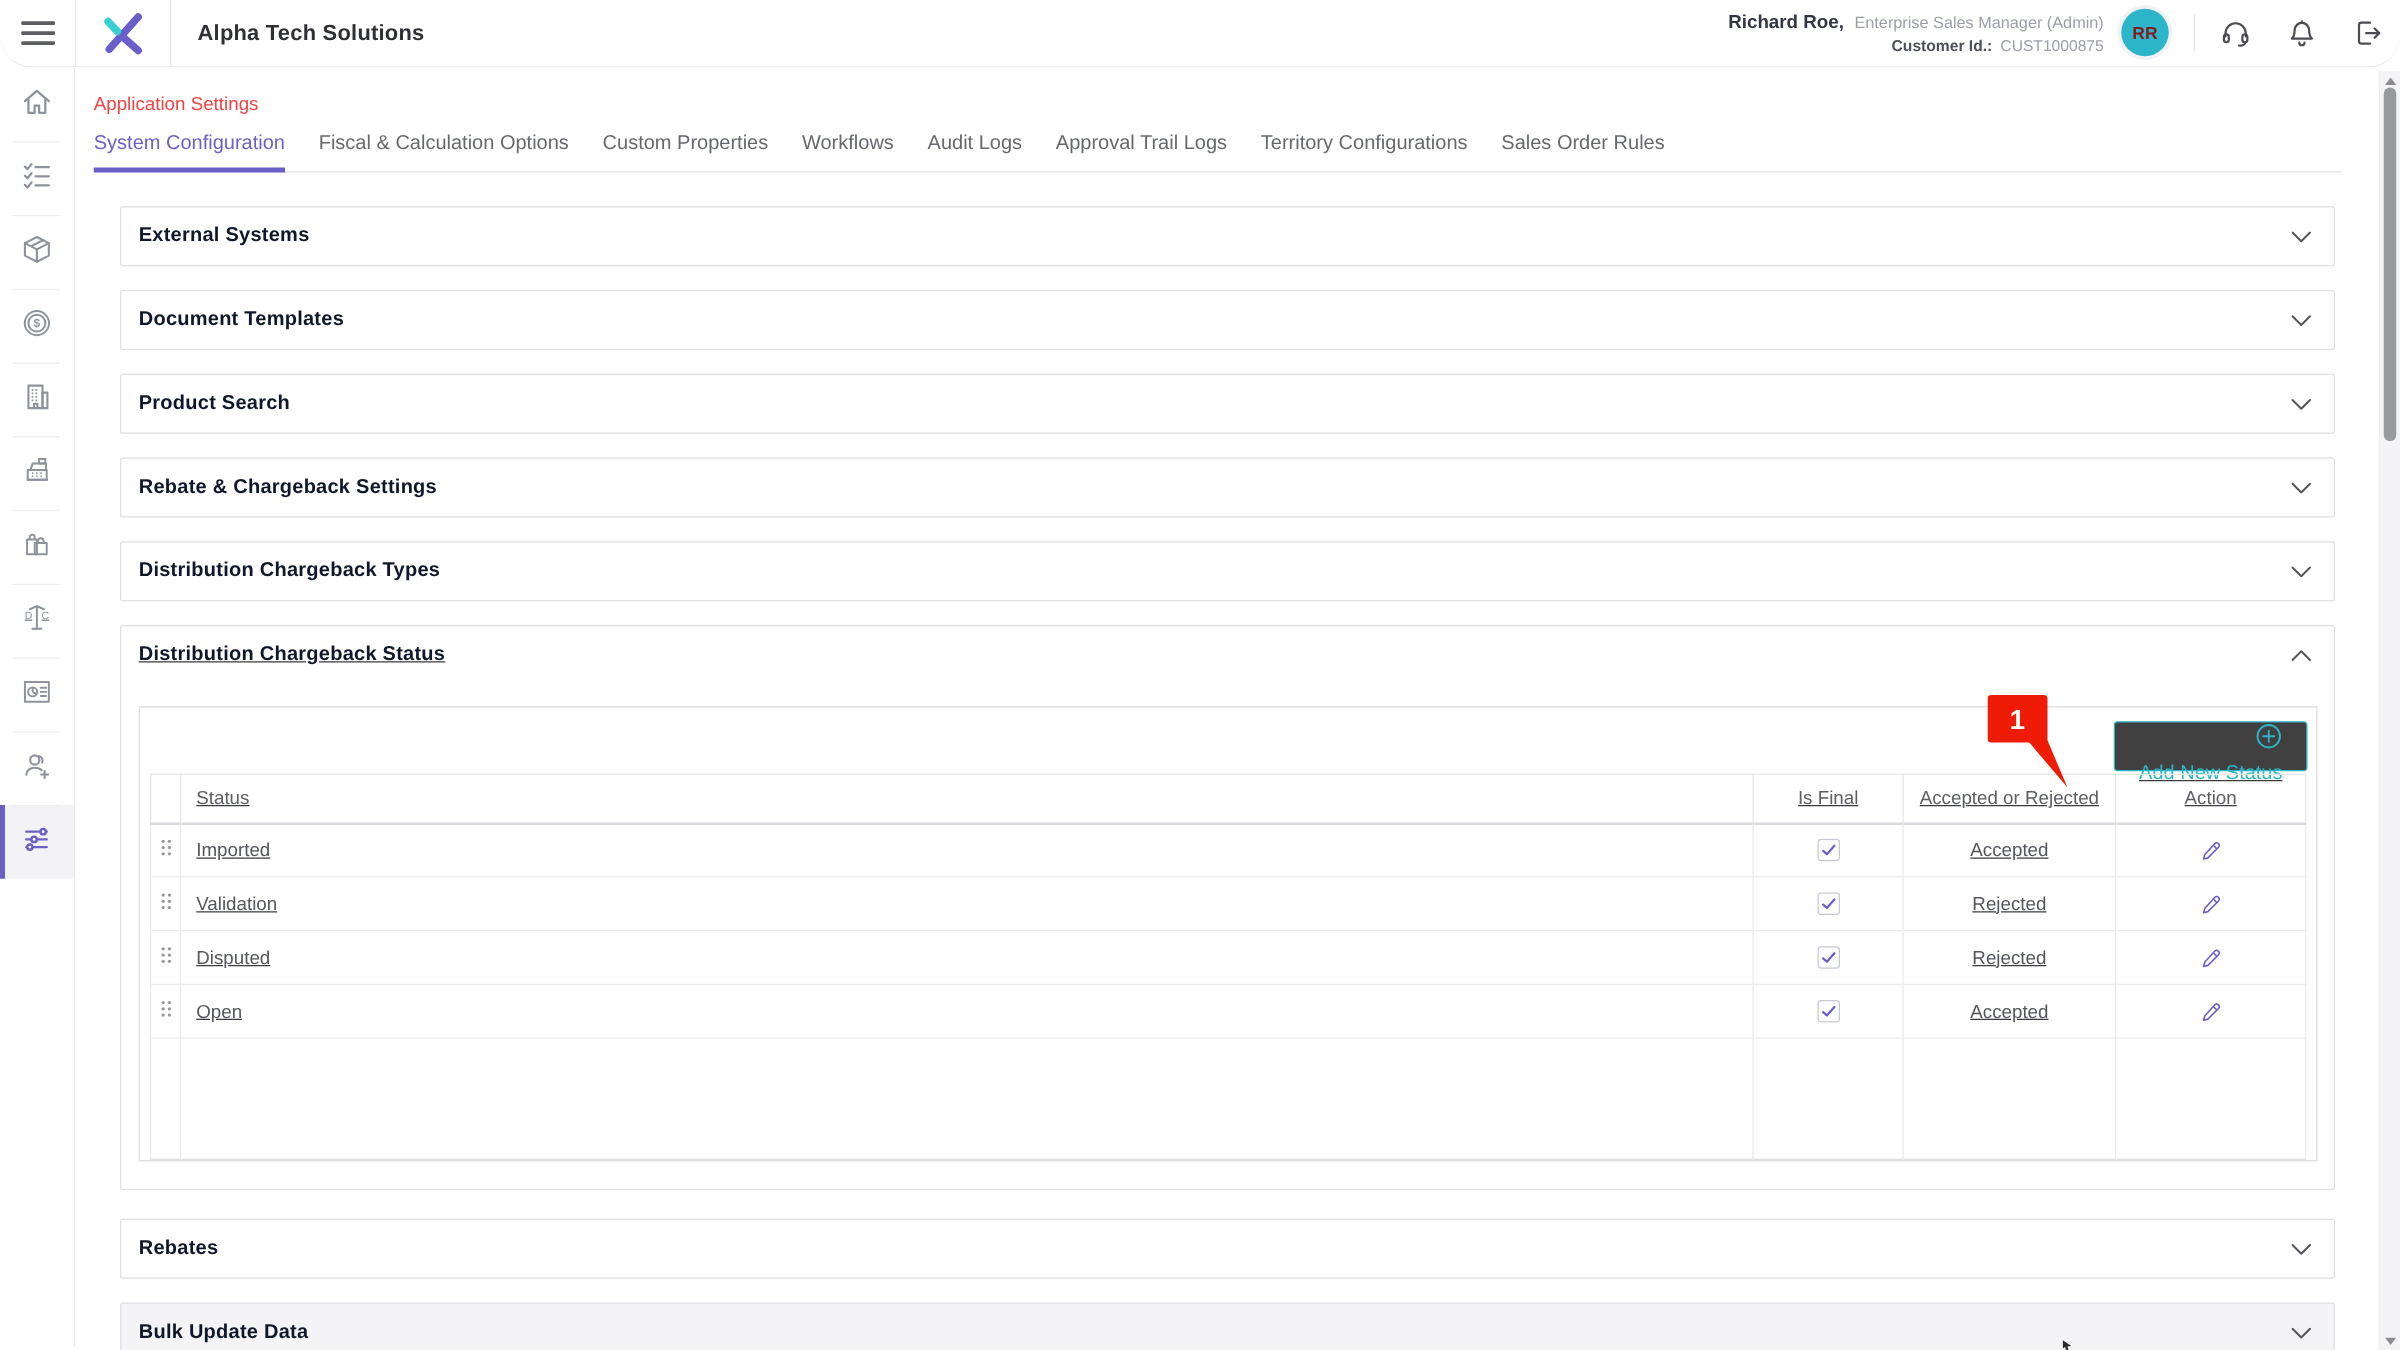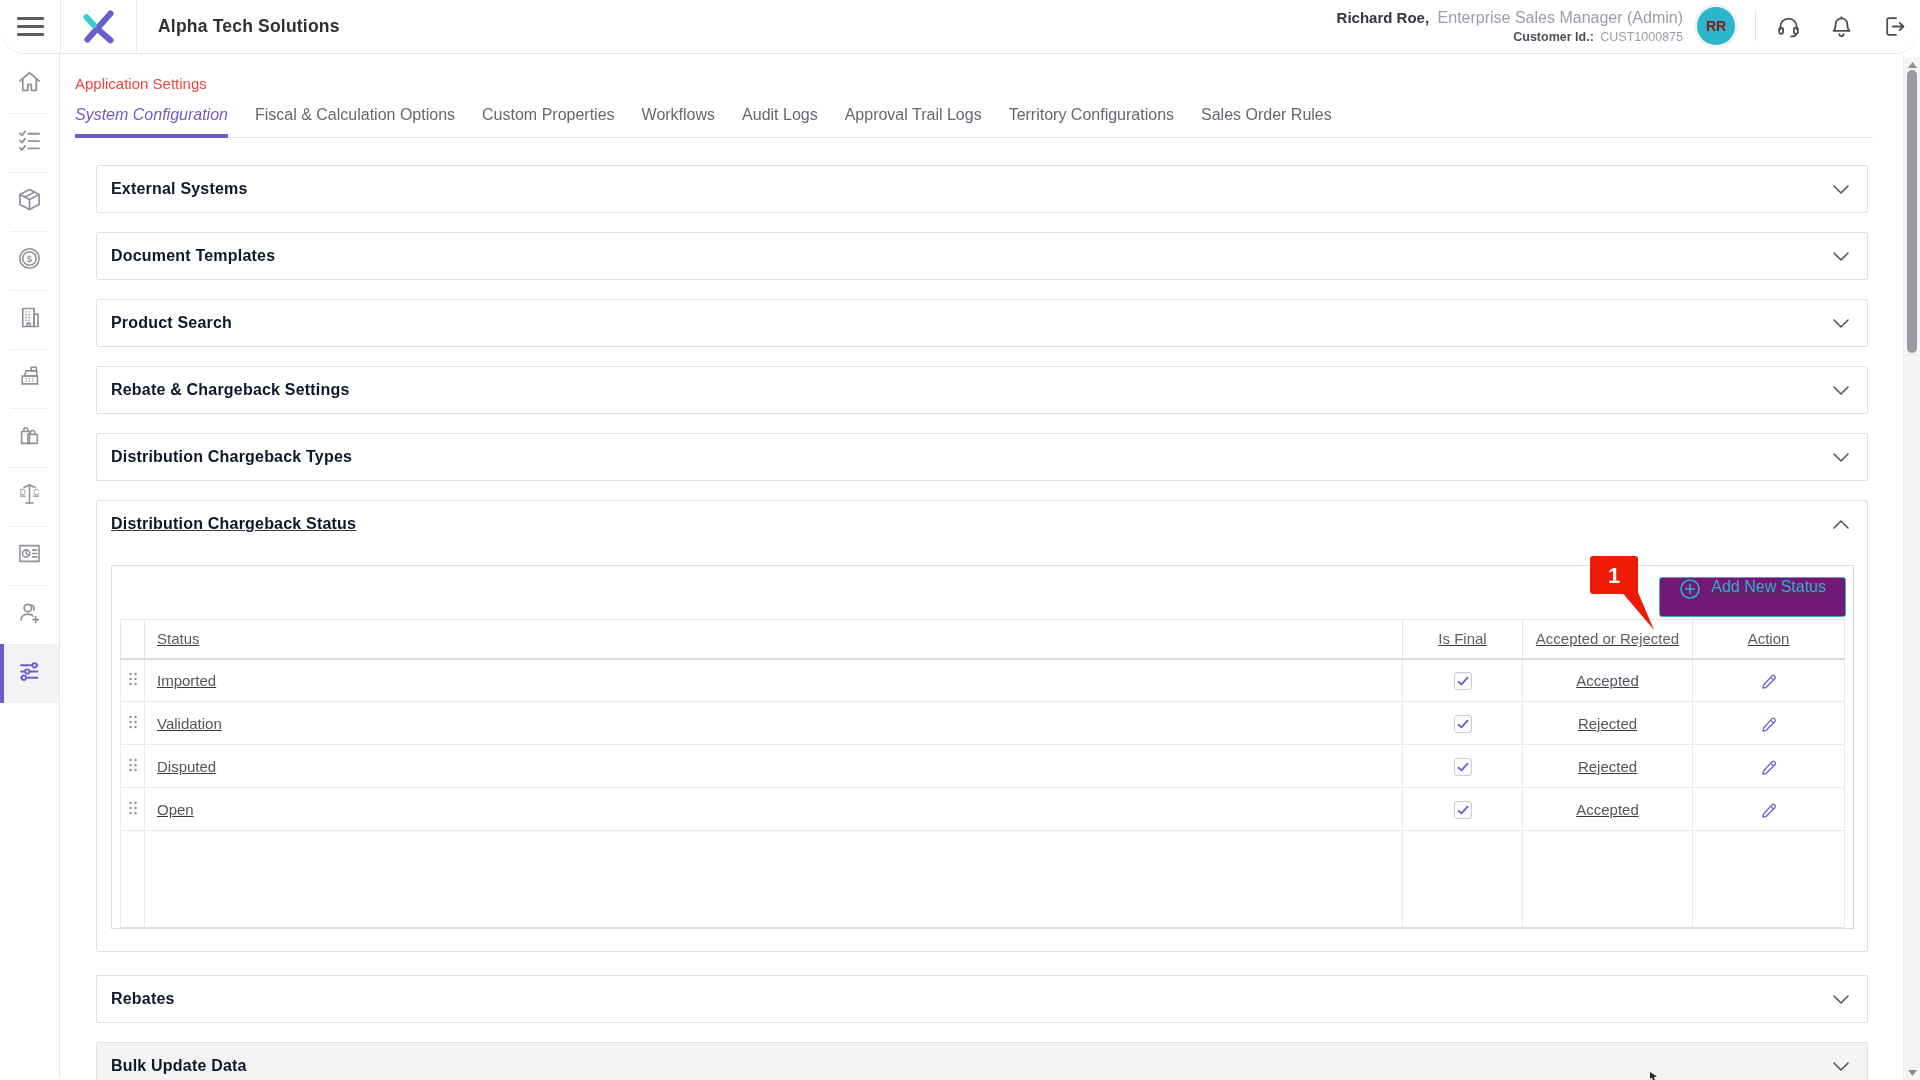--- a/index.html
+++ b/index.html
@@ -10,21 +10,21 @@
   
   .topbar { height:54px; display:flex; align-items:center; border-bottom:1px solid #e6e7e9; background:#fff;border-radius:25px; }
   .hamburger { width:60px; height:100%; display:flex; flex-direction:column; justify-content:center; align-items:center; gap:5px; cursor:pointer; }
   .hamburger i { display:block; width:27px; height:3px; background:#5c5d61; border-radius:1px; }
   .logo-box { width:77px; height:100%; display:flex; align-items:center; justify-content:center;
     border-left:1px solid #eaeaec; border-right:1px solid #eaeaec; }
   .app-title { margin-left:21px; font-size:17.5px; font-weight:bold; color:#2f3033; letter-spacing:.2px; }
   .top-right { margin-left:auto; display:flex; align-items:center; padding-right:13px; }
   .user-block { text-align:right; line-height:1.4; }
   .user-line1 .u-name { font-size:15px; font-weight:bold; color:#333543; }
-  .user-line1 .u-role { font-size:16px; color:#9b9ea6; margin-left:4px; }
+  .user-line1 .u-role { font-size:13px; color:#9b9ea6; margin-left:4px; }
   .user-line2 { font-size:12.5px; }
   .user-line2 .u-cid-label { font-weight:bold; color:#4e5058; }
   .user-line2 .u-cid { color:#9b9ea6; margin-left:3px; }
   .avatar { width:38px; height:38px; border-radius:50%; background:#2db5ca; color:#7f1d1d; font-size:14px; font-weight:bold;
     display:flex; align-items:center; justify-content:center; margin-left:14px; box-shadow:0 0 0 3px #f1f2f4; }
   .vdiv { width:1px; height:30px; background:#e3e4e6; margin:0 20px; }
   .top-icon { background:none; border:none; color:#4c4d52; cursor:pointer; margin-left:0; padding:0; display:flex; }
   .top-icon + .top-icon { margin-left:28px; }
 
   
@@ -32,36 +32,36 @@
   .sidebar { width:60px; border-right:1px solid #e7e7e9; background:#fff; flex-shrink:0; }
   .sb-item { position:relative; height:59px; display:flex; align-items:center; justify-content:center; color:#8d929b; cursor:pointer; }
   .sb-item + .sb-item::before { content:""; position:absolute; top:0; left:10px; width:38px; height:1px; background:#ededef; }
   .sb-item.active { color:#6a5fc8; background:#f3f3f5; }
   .sb-item.active::after { content:""; position:absolute; left:0; top:0; bottom:0; width:4px; background:#6a5fc8; }
 
   .content { flex:1; position:relative; background:#fff; }
   .breadcrumb { margin:21px 0 0 15px; font-size:15px; color:#ef4444; }
   .tabs { display:flex; gap:27px; margin:14px 47px 0 15px; border-bottom:1px solid #e3e4e6; }
   .tab { font-size:16px; color:#66686e; padding-bottom:13px; position:relative; cursor:pointer; white-space:nowrap; }
-  .tab.active { color:#6a5fc8;font-style:italic; }
+  .tab.active { color:#6a5fc8; }
   .tab.active::after { content:""; position:absolute; left:0; right:0; bottom:-1px; height:4px; background:#6a5fc8; }
 
   .cards { margin:27px 52px 0 36px; }
   .card { border:1px solid #dfe0e3; border-radius:2px; background:#fff; margin-bottom:19px; }
   .card-head { height:46px; display:flex; align-items:center; padding:0 18px 0 14px; cursor:pointer; }
   .card-title { font-size:16px; font-weight:bold; color:#0f172a; letter-spacing:.2px; }
   .card-chevron { margin-left:auto; color:#54555a; display:flex; }
   .card.hovered { background:#f4f4f6; }
   .card.expanded { margin-bottom:23px;text-decoration:underline; }
 
   
   .panel { position:relative; margin:18px 13px 22px 14px; border:1px solid #dadbde; display:flex; flex-direction:column; }
-  .add-btn { display:flex; align-items:flex-start; gap:10px; height:40px; padding:0 19px; margin:11px 7px 0 auto;
-    border:1px solid #2cb4c9; border-radius:3px; background:#701a75; color:#2cb4c9; font-size:16px;
-    font-family:"Liberation Sans", sans-serif; cursor:pointer; }
+  .add-btn { display:flex; align-items:flex-end; gap:10px; height:40px; padding:0 19px; margin:11px 7px 0 auto;
+    border:1px solid #2cb4c9; border-radius:3px; background:#404040; color:#2cb4c9; font-size:16px;
+    font-family:"Liberation Sans", sans-serif; cursor:pointer;flex-direction:column; }
   .badge { position:absolute; top:-10px; right:193px; width:70px; height:78px; pointer-events:none; }
 
   .status-table { table-layout:fixed; width:calc(100% - 16px); margin:2px 8px 0 8px; border-collapse:collapse;
     border:1px solid #dcdde0; margin-bottom:0; }
   .status-table th { height:39px; border:1px solid #e4e5e8; border-bottom:2px solid #d9dadd;
     font-weight:normal; font-size:15px; color:#5c5e64; text-align:center; }
   .status-table td { height:43px; border:1px solid #e9eaec; font-size:15px; color:#54565c; text-align:center; }
   .status-table th.col-status, .status-table td.cell-status { text-align:left; padding-left:12px; }
   .status-table tr.filler td { height:97px; border-bottom:none; }
   .drag-cell { cursor:grab; }

